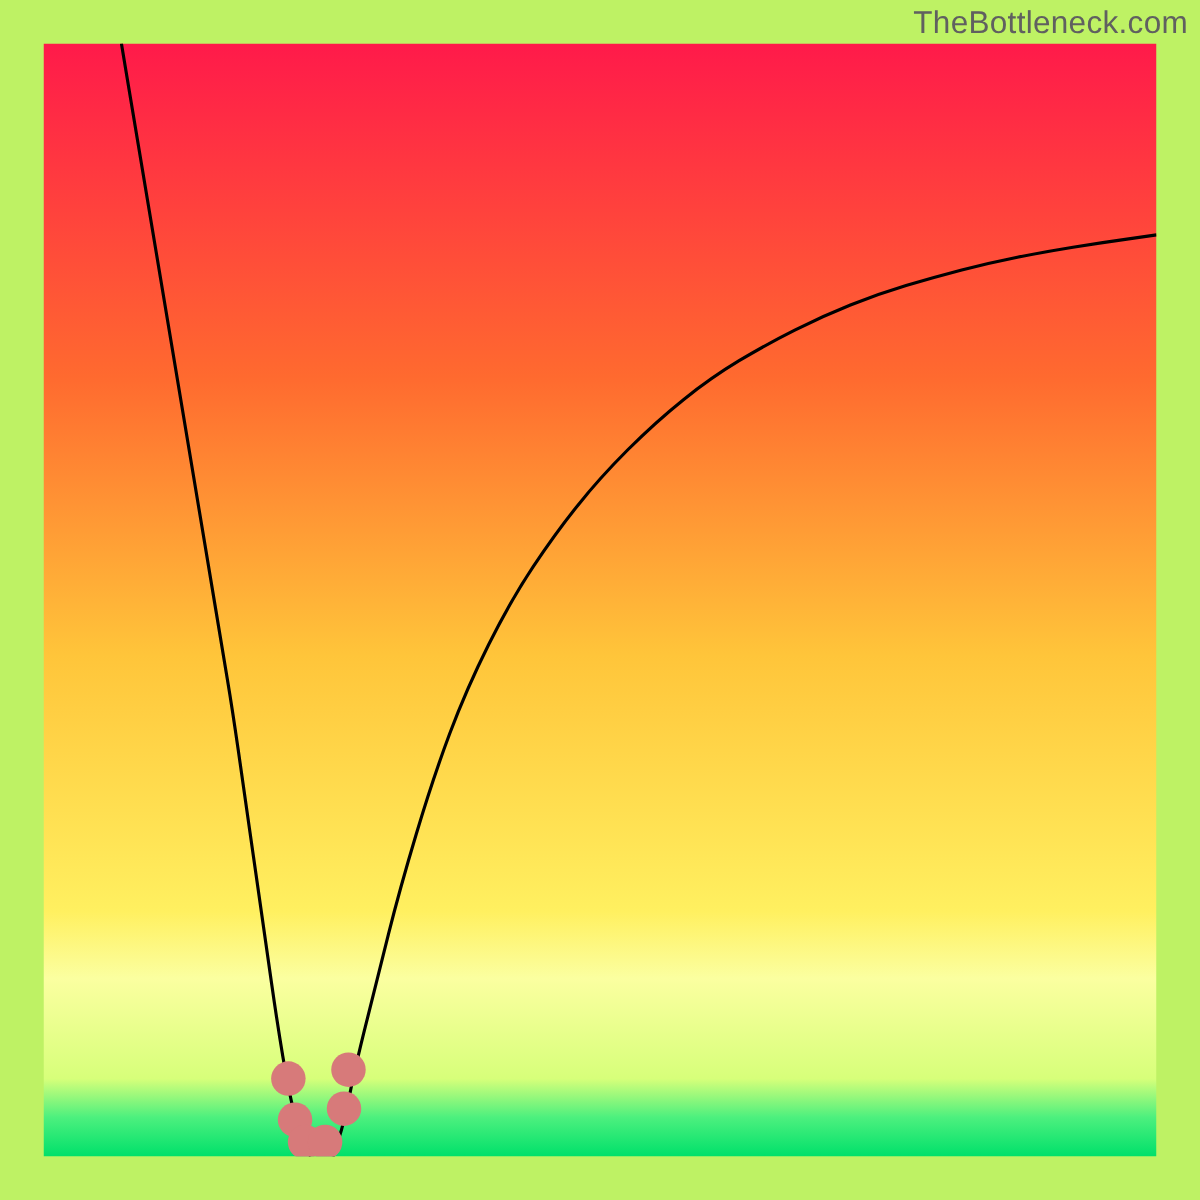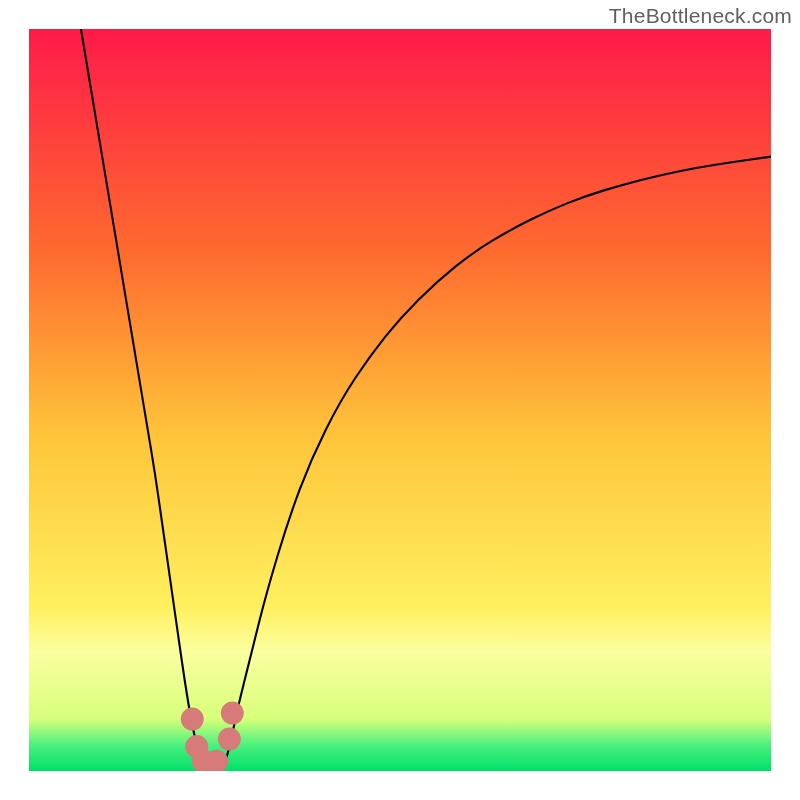--- a/index.html
+++ b/index.html
@@ -7,21 +7,21 @@
     padding: 0;
     width: 800px;
     height: 800px;
     overflow: hidden;
     background: #000;
     font-family: Arial, Helvetica, sans-serif;
   }
   .frame {
     position: absolute;
     inset: 0;
-    background: #ffffff;
+    background: #bef264;
   }
   .plot {
     position: absolute;
     left: 29px;
     top: 29px;
     width: 742px;
     height: 742px;
   }
   .attribution {
     position: absolute;

